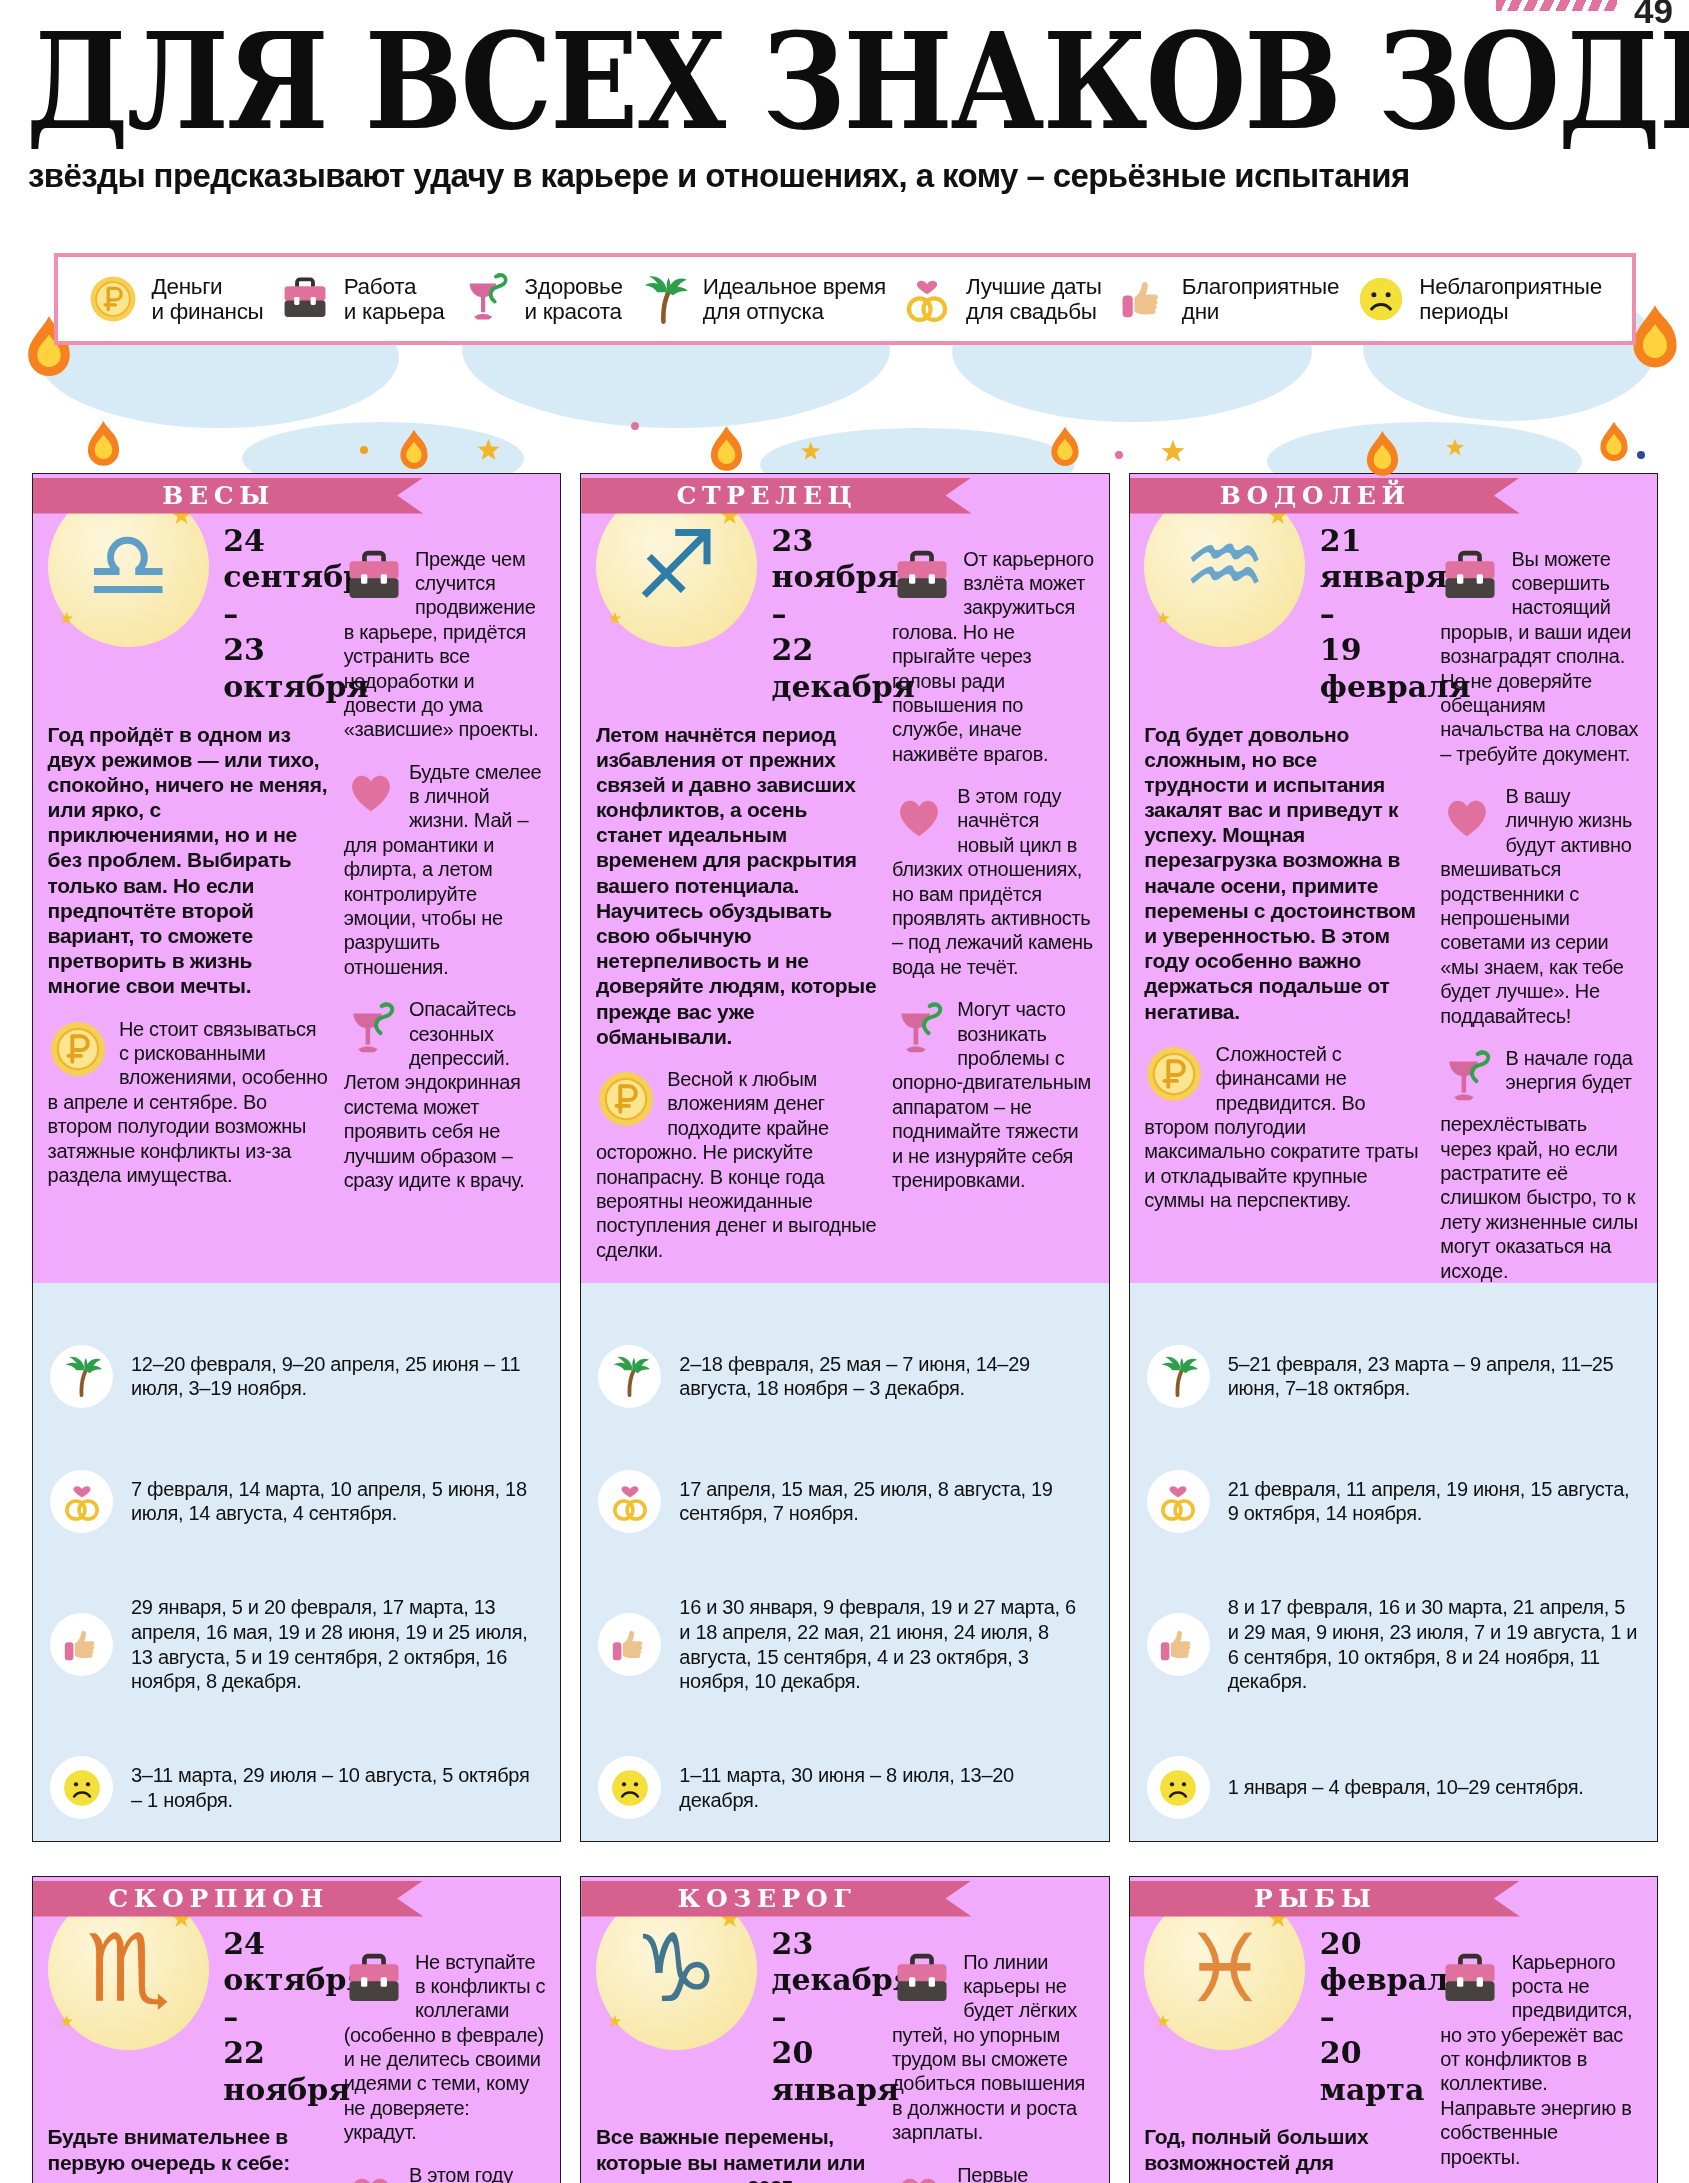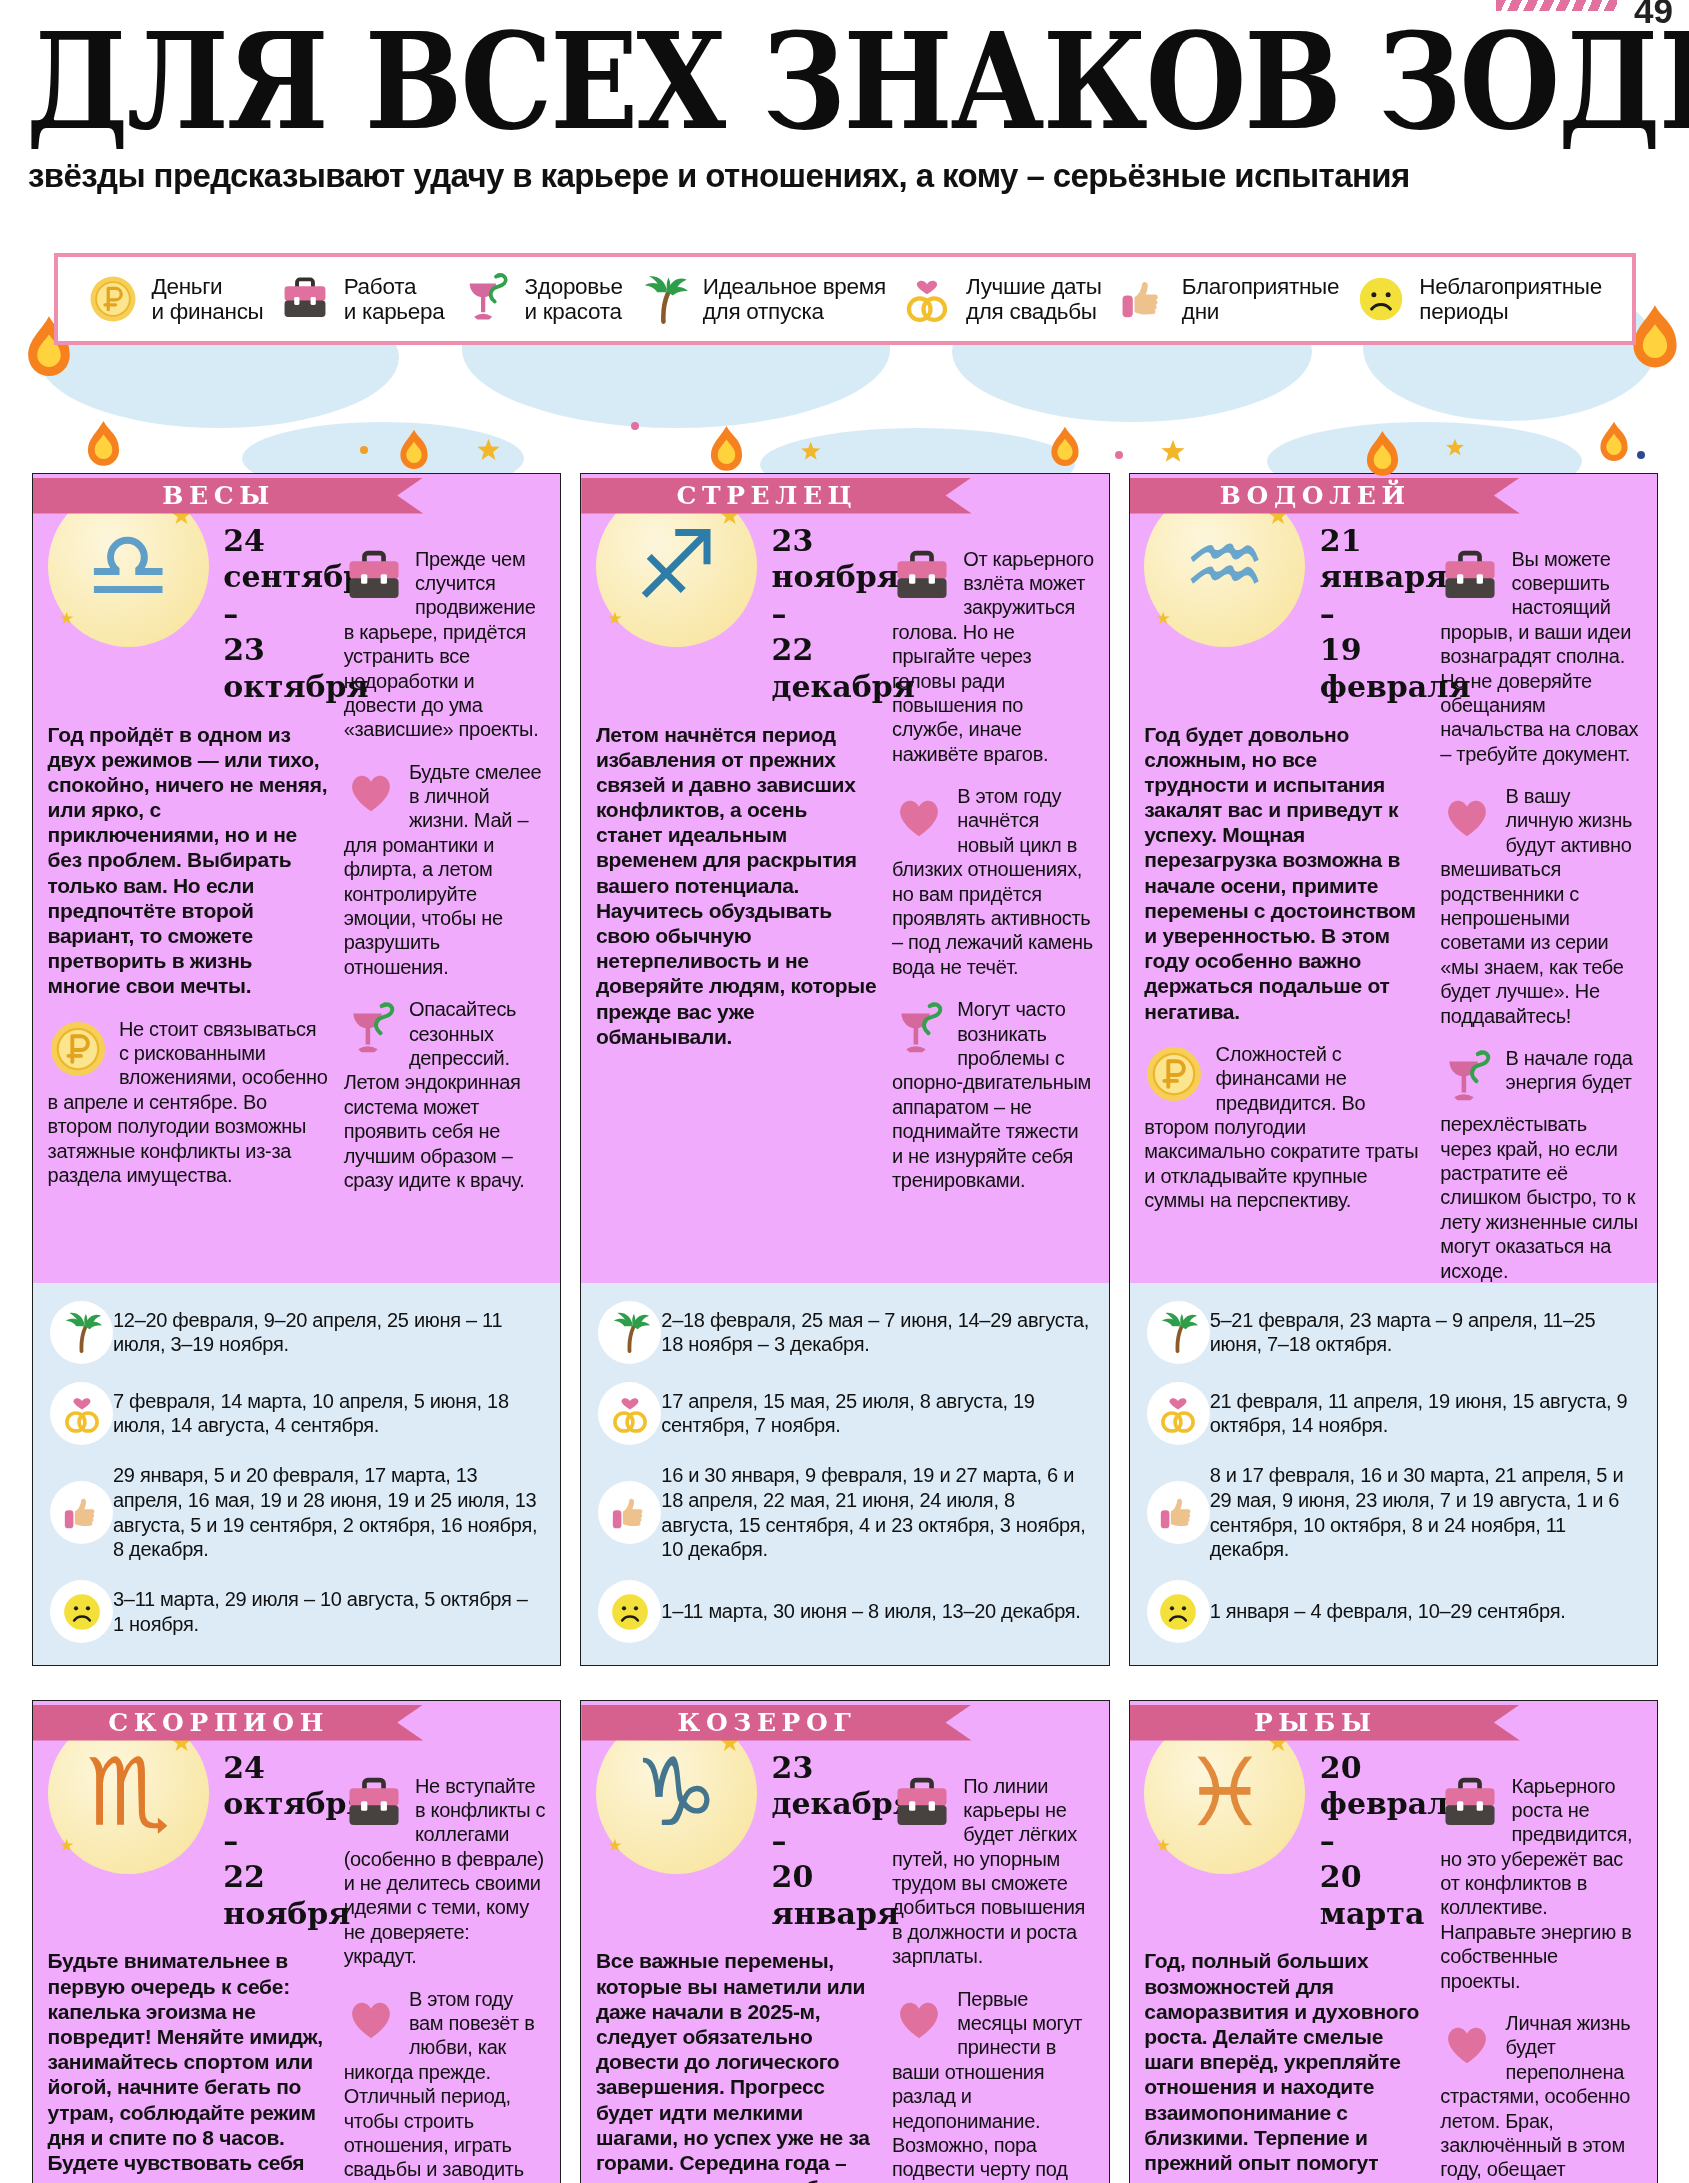--- a/index.html
+++ b/index.html
@@ -53,21 +53,21 @@
   .main-text{margin:16px 0 0;font-weight:700;font-size:21px;line-height:1.2;letter-spacing:-0.3px;}
   .block{margin-top:18px;}
   .block::after{content:"";display:block;clear:both;}
   .col-right .block:first-child{margin-top:16px;}
   .blk-icon{float:left;margin:2.3px 11.3px 4.5px 0;line-height:0;width:60px;}
   .blk-icon svg{width:100%;height:auto;}
   .blk-icon.heart-i{width:54px;margin-top:4.5px;}
   .blk-icon.health-i{width:54px;}
   .block p{margin:0;font-size:20px;line-height:1.22;letter-spacing:-0.3px;}
   .card-footer{margin-top:auto;background:#dcebf6;padding:18px 17px 21.4px;display:flex;flex-direction:column;gap:18px;}
-  .f-row{display:flex;align-items:center;}
+  .f-row{display:flex;align-items:center;gap:18px;margin-top:44px;}
   .f-icon{width:63px;height:63px;border-radius:50%;background:#fff;flex-shrink:0;display:flex;align-items:center;justify-content:center;line-height:0;}
   .f-icon svg{width:42px;height:auto;}
   .f-row p{margin:0;font-size:20px;line-height:1.24;letter-spacing:-0.3px;}
 </style>
 </head>
 <body>
 
 <header>
   <div class="corner">
     <span class="corner-stripes"></span>
@@ -362,20 +362,28 @@
             <span class="z-star s1">★</span>
             <span class="z-star s2">★</span>
             <span class="z-sym" style="color: rgb(46, 125, 168);">♐</span>
           </div>
           <div class="dates">
             <span>23 ноября –</span><br>
             <span>22 декабря</span>
           </div>
         </div>
         <p class="main-text">Летом начнётся период избавления от прежних связей и давно зависших конфликтов, а осень станет идеальным временем для раскрытия вашего потенциала. Научитесь обуздывать свою обычную нетерпеливость и не доверяйте людям, которые прежде вас уже обманывали.</p>
+        <div class="block">
+          <span class="blk-icon"><svg viewBox="0 0 40 40">
+                <circle cx="20" cy="20" r="18" fill="#f7cf57"></circle>
+                <circle cx="20" cy="20" r="13.5" fill="#fbe58e" stroke="#eeb62c" stroke-width="1.5"></circle>
+                <path d="M16.2 28.5 V11.5 h5.8 a4.6 4.6 0 0 1 0 9.2 h-5.8 M13.6 24.6 h8.4" fill="none" stroke="#e3a31e" stroke-width="2.6" stroke-linecap="round" stroke-linejoin="round"></path>
+              </svg></span>
+          <p>Весной к любым вложениям денег подходите крайне осторожно. Не рискуйте понапрасну. В конце года вероятны неожиданные поступления денег и выгодные сделки.</p>
+        </div>
       </div>
       <div class="col-right">
         <div class="block">
           <span class="blk-icon"><svg viewBox="0 0 44 40">
                 <rect x="15" y="3" width="14" height="9" rx="2.5" fill="none" stroke="#35302d" stroke-width="3.4"></rect>
                 <rect x="4" y="9" width="36" height="13" rx="3" fill="#e0719e"></rect>
                 <rect x="4" y="21.5" width="36" height="14.5" rx="3" fill="#474240"></rect>
                 <rect x="12.5" y="18.5" width="4.6" height="7" rx="1.2" fill="#fff"></rect>
                 <rect x="26.9" y="18.5" width="4.6" height="7" rx="1.2" fill="#fff"></rect>
               </svg></span>

